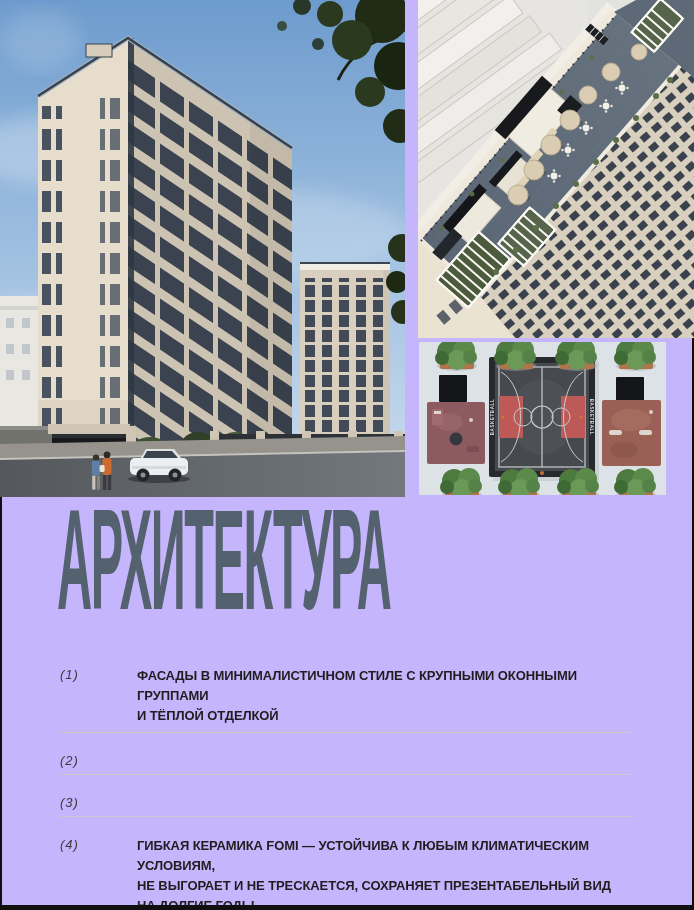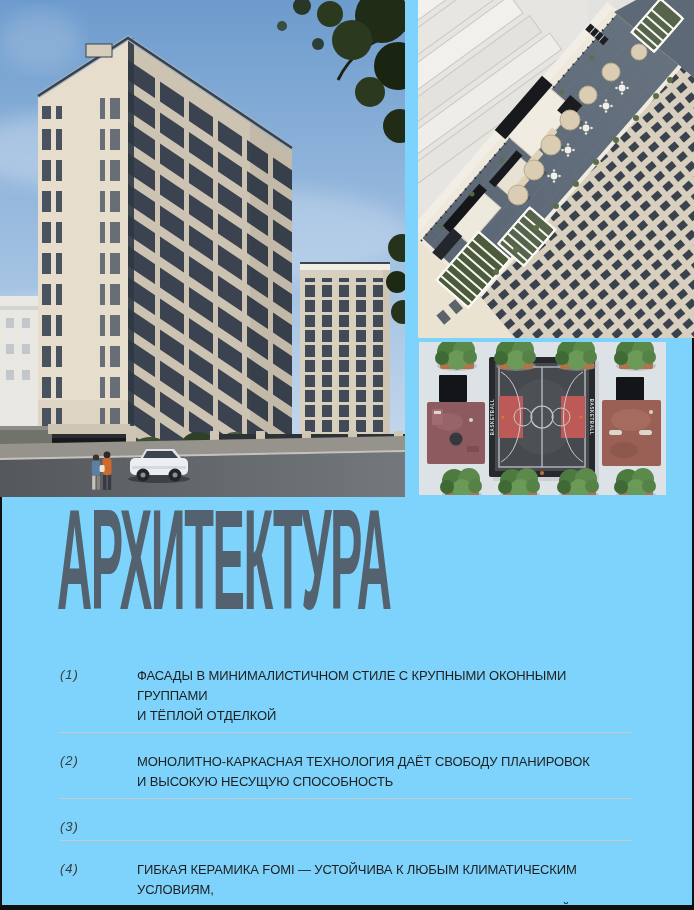--- a/index.html
+++ b/index.html
@@ -1,28 +1,28 @@
 <!DOCTYPE html>
 <html><head>
 <meta charset="utf-8">
 <style>
   html,body{margin:0;padding:0;background:#e9e9e9;}
-  .page{position:relative;width:694px;height:910px;margin:0 auto;background:#7dd3fc;overflow:hidden;
+  .page{position:relative;width:694px;height:910px;margin:0 auto;background:#c4b5fd;overflow:hidden;
         font-family:"Liberation Sans","DejaVu Sans",sans-serif;}
   .ph{position:absolute;display:block;}
   .ph-left{left:0;top:0;}
   .ph-roof{left:418px;top:0;}
   .ph-court{left:419px;top:342px;}
   .title{position:absolute;left:57px;top:488px;margin:0;font-size:128px;line-height:1;font-weight:700;
          color:#53626e;letter-spacing:-0.03em;transform:scale(0.38,1.12);transform-origin:0 0;white-space:nowrap;}
   .list{position:absolute;left:60px;top:647px;width:572px;}
   .row{display:flex;align-items:flex-start;padding:19px 0 6px;border-bottom:1px solid #c9c9c9;}
   .row:last-child{border-bottom:none;}
   .num{flex:0 0 77px;width:77px;font-size:13px;font-style:italic;color:#3b3b3b;letter-spacing:1px;padding-top:1px;}
-  .txt{margin:0;font-size:13px;font-weight:400;line-height:20px;color:#1e1e1e;letter-spacing:-0.1px;white-space:pre-line;}
+  .txt{margin:0;font-size:13px;font-weight:700;line-height:20px;color:#1e1e1e;letter-spacing:-0.1px;white-space:pre-line;}
   .edge{position:absolute;background:#101010;}
   .edge-l{left:0;top:497px;bottom:0;width:2px;}
   .edge-r{right:0;top:338px;bottom:0;width:2px;}
   .edge-b{left:0;right:0;bottom:0;height:5px;}
 </style>
 </head>
 <body>
 
 <div class="page">
 
@@ -447,22 +447,20 @@
   <h1 class="title">АРХИТЕКТУРА</h1>
 
   <div class="list">
     <div class="row">
       <span class="num">(1)</span>
       <p class="txt">ФАСАДЫ В МИНИМАЛИСТИЧНОМ СТИЛЕ С КРУПНЫМИ ОКОННЫМИ ГРУППАМИ
 И ТЁПЛОЙ ОТДЕЛКОЙ</p>
     </div>
     <div class="row">
       <span class="num">(2)</span>
-      <p class="txt">МОНОЛИТНО-КАРКАСНАЯ ТЕХНОЛОГИЯ ДАЁТ СВОБОДУ ПЛАНИРОВОК
-И ВЫСОКУЮ НЕСУЩУЮ СПОСОБНОСТЬ</p>
     </div>
     <div class="row">
       <span class="num">(3)</span>
     </div>
     <div class="row">
       <span class="num">(4)</span>
       <p class="txt">ГИБКАЯ КЕРАМИКА FOMI — УСТОЙЧИВА К ЛЮБЫМ КЛИМАТИЧЕСКИМ УСЛОВИЯМ,
 НЕ ВЫГОРАЕТ И НЕ ТРЕСКАЕТСЯ, СОХРАНЯЕТ ПРЕЗЕНТАБЕЛЬНЫЙ ВИД
 НА ДОЛГИЕ ГОДЫ</p>
     </div>

